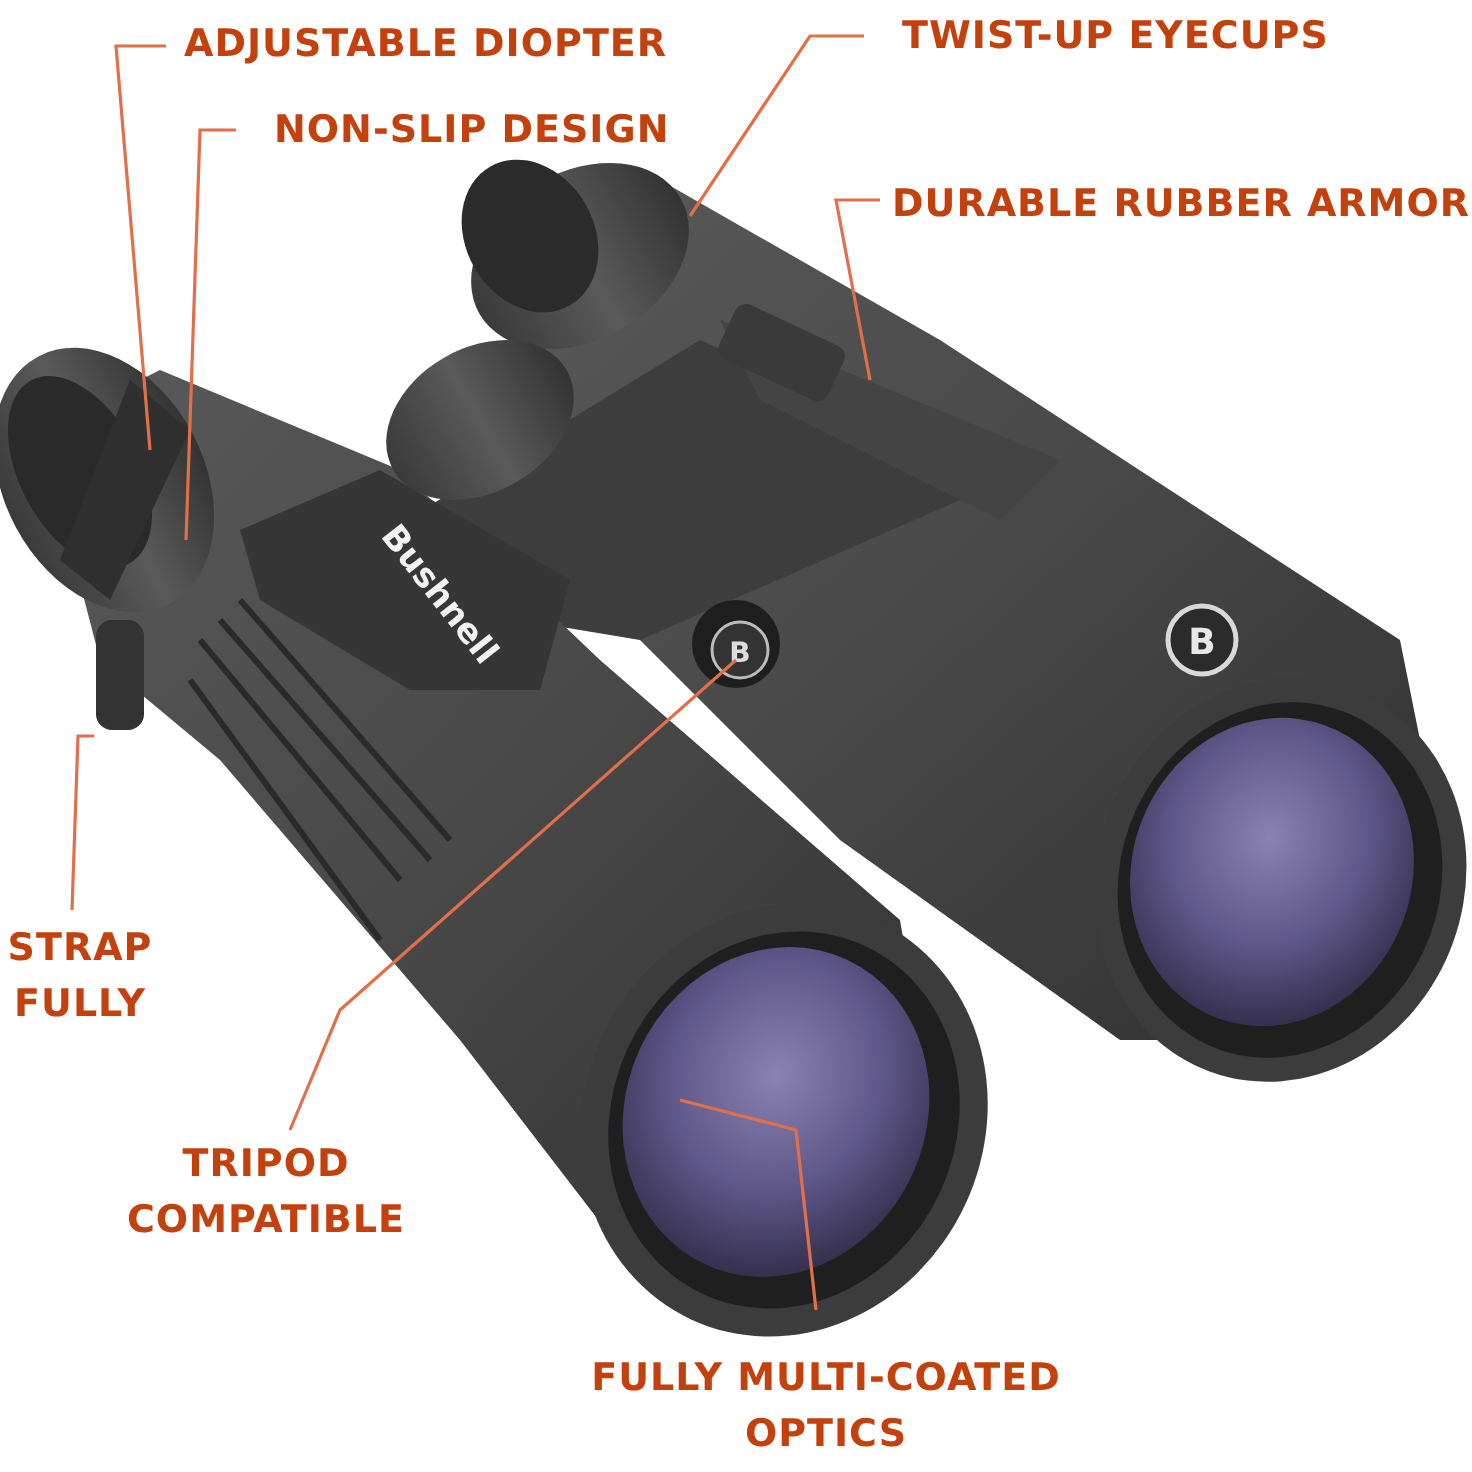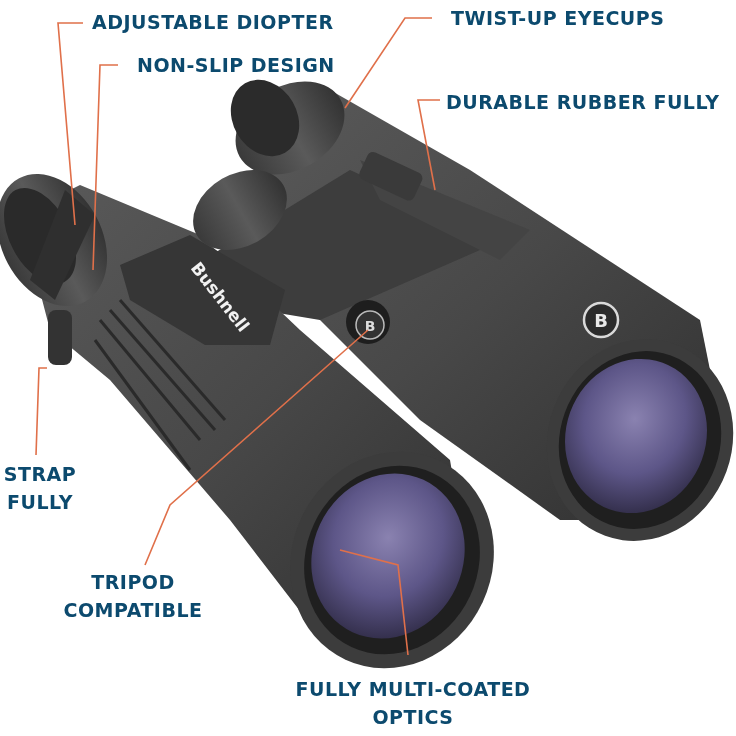--- a/index.html
+++ b/index.html
@@ -1,18 +1,18 @@
 <!DOCTYPE html>
 <html><head>
 <meta charset="utf-8">
 <style>
   html, body { margin: 0; padding: 0; background: #ffffff; }
   .canvas { position: relative; width: 736px; height: 736px; overflow: hidden; background: #ffffff; font-family: "DejaVu Sans", sans-serif; }
   .art { position: absolute; left: 0; top: 0; width: 736px; height: 736px; }
-  .label { position: absolute; color: #0c4a6e; font-family: "DejaVu Sans", sans-serif; font-weight: bold; font-size: 19px; letter-spacing: 0.5px; white-space: nowrap; line-height: 28px; }
+  .label { position: absolute; color: #c2410c; font-family: "DejaVu Sans", sans-serif; font-weight: bold; font-size: 19px; letter-spacing: 0.5px; white-space: nowrap; line-height: 28px; }
   .label.center { text-align: center; }
 </style>
 </head>
 <body>
 
 <div class="canvas">
 
   <svg class="art" viewBox="0 0 736 736">
     <defs>
       <linearGradient id="bodyGrad" x1="0" y1="0" x2="1" y2="1">
@@ -89,21 +89,21 @@
       <polyline points="440,100 418,100 435,190"></polyline>
       <polyline points="47,368 39,368 36,455"></polyline>
       <polyline points="145,565 170,505 368,330"></polyline>
       <polyline points="340,550 398,565 408,655"></polyline>
     </g>
   </svg>
 
   <div class="label" style="left:92px; top:8px;">ADJUSTABLE DIOPTER</div>
   <div class="label" style="left:125px; top:51px;margin-left:12px;">NON-SLIP DESIGN</div>
   <div class="label" style="left:439px; top:4px;margin-left:12px;">TWIST-UP EYECUPS</div>
-  <div class="label" style="left:446px; top:88px;">DURABLE RUBBER FULLY</div>
+  <div class="label" style="left:446px; top:88px;">DURABLE RUBBER ARMOR</div>
 
   <div class="label center" style="left:0px; top:460px; width:80px;">
     <div>STRAP</div>
     <div>FULLY</div>
   </div>
 
   <div class="label center" style="left:58px; top:568px; width:150px;">
     <div>TRIPOD</div>
     <div>COMPATIBLE</div>
   </div>

